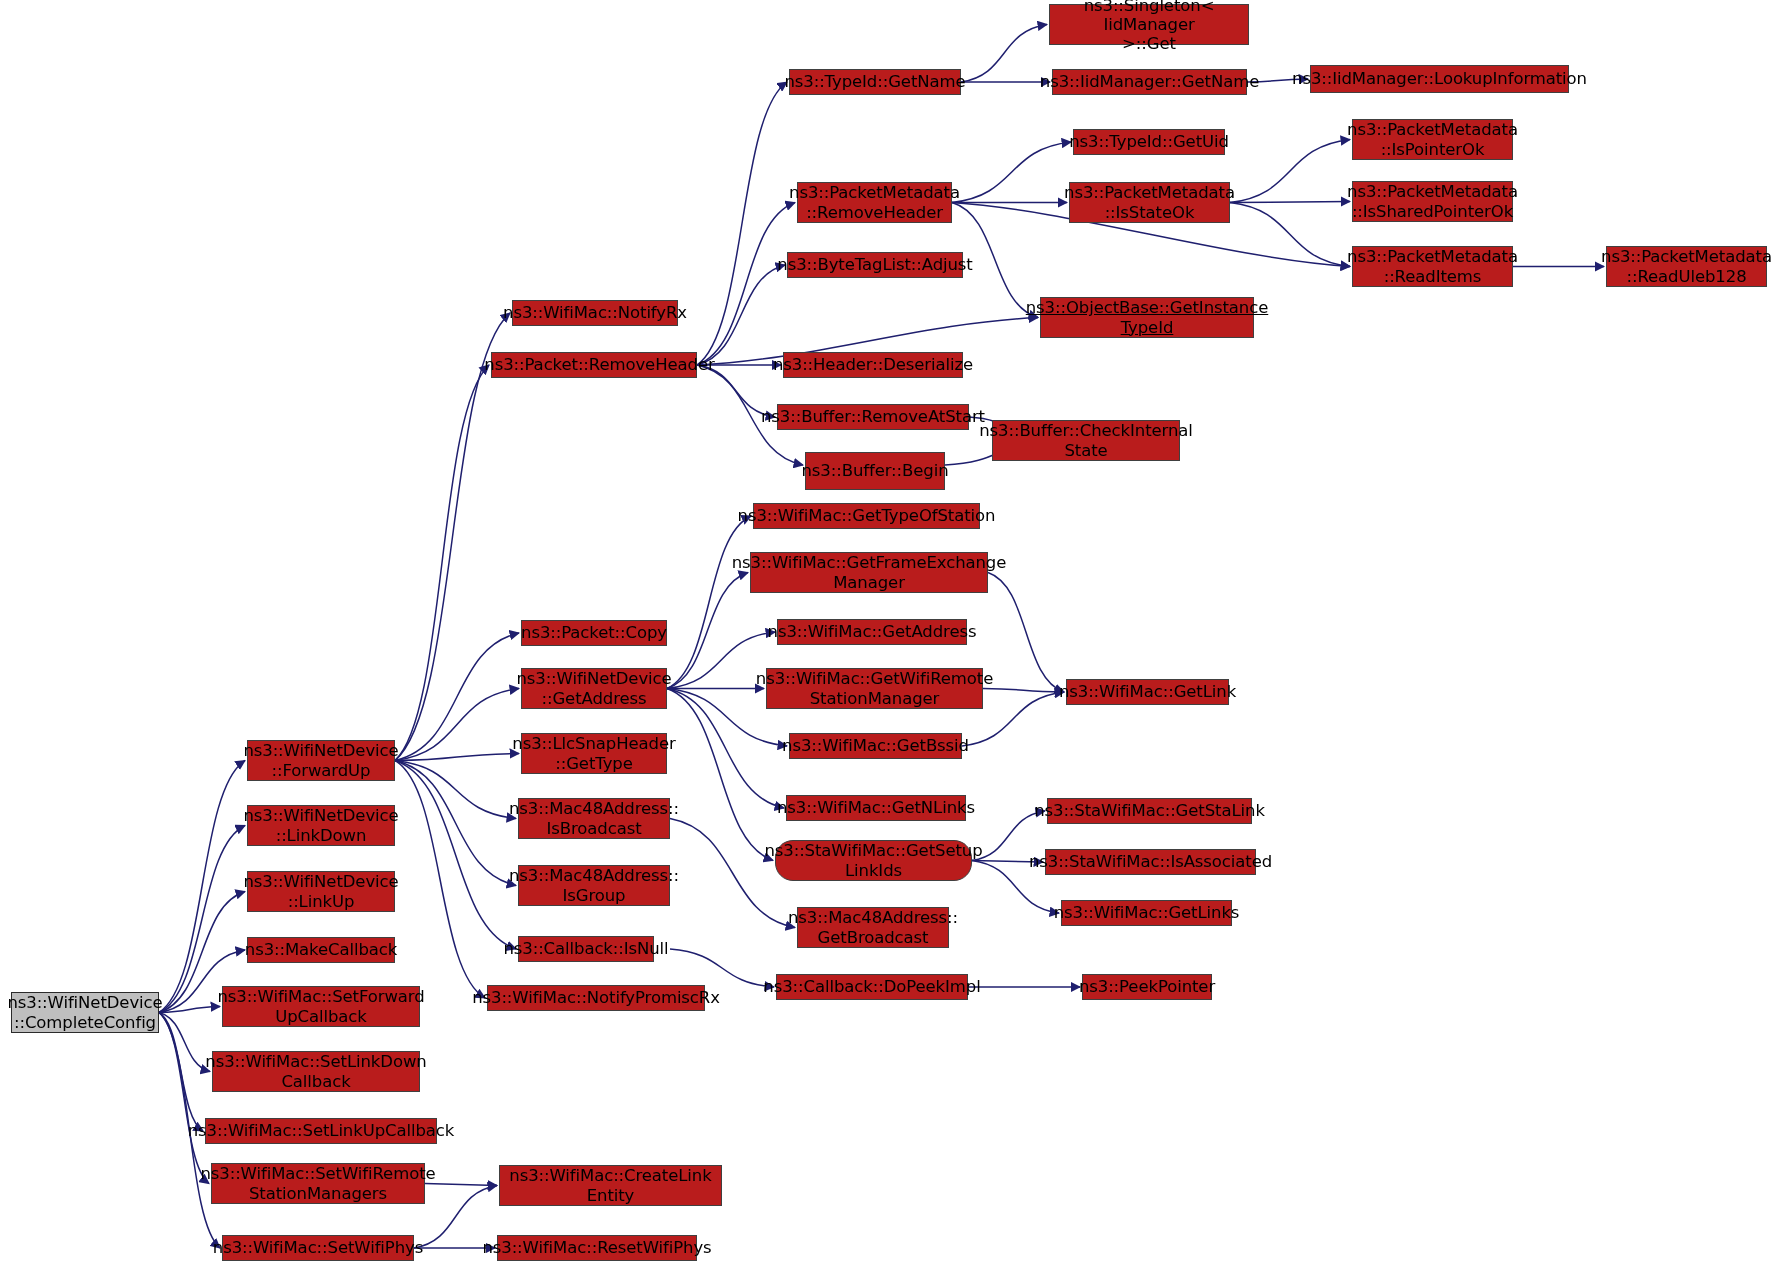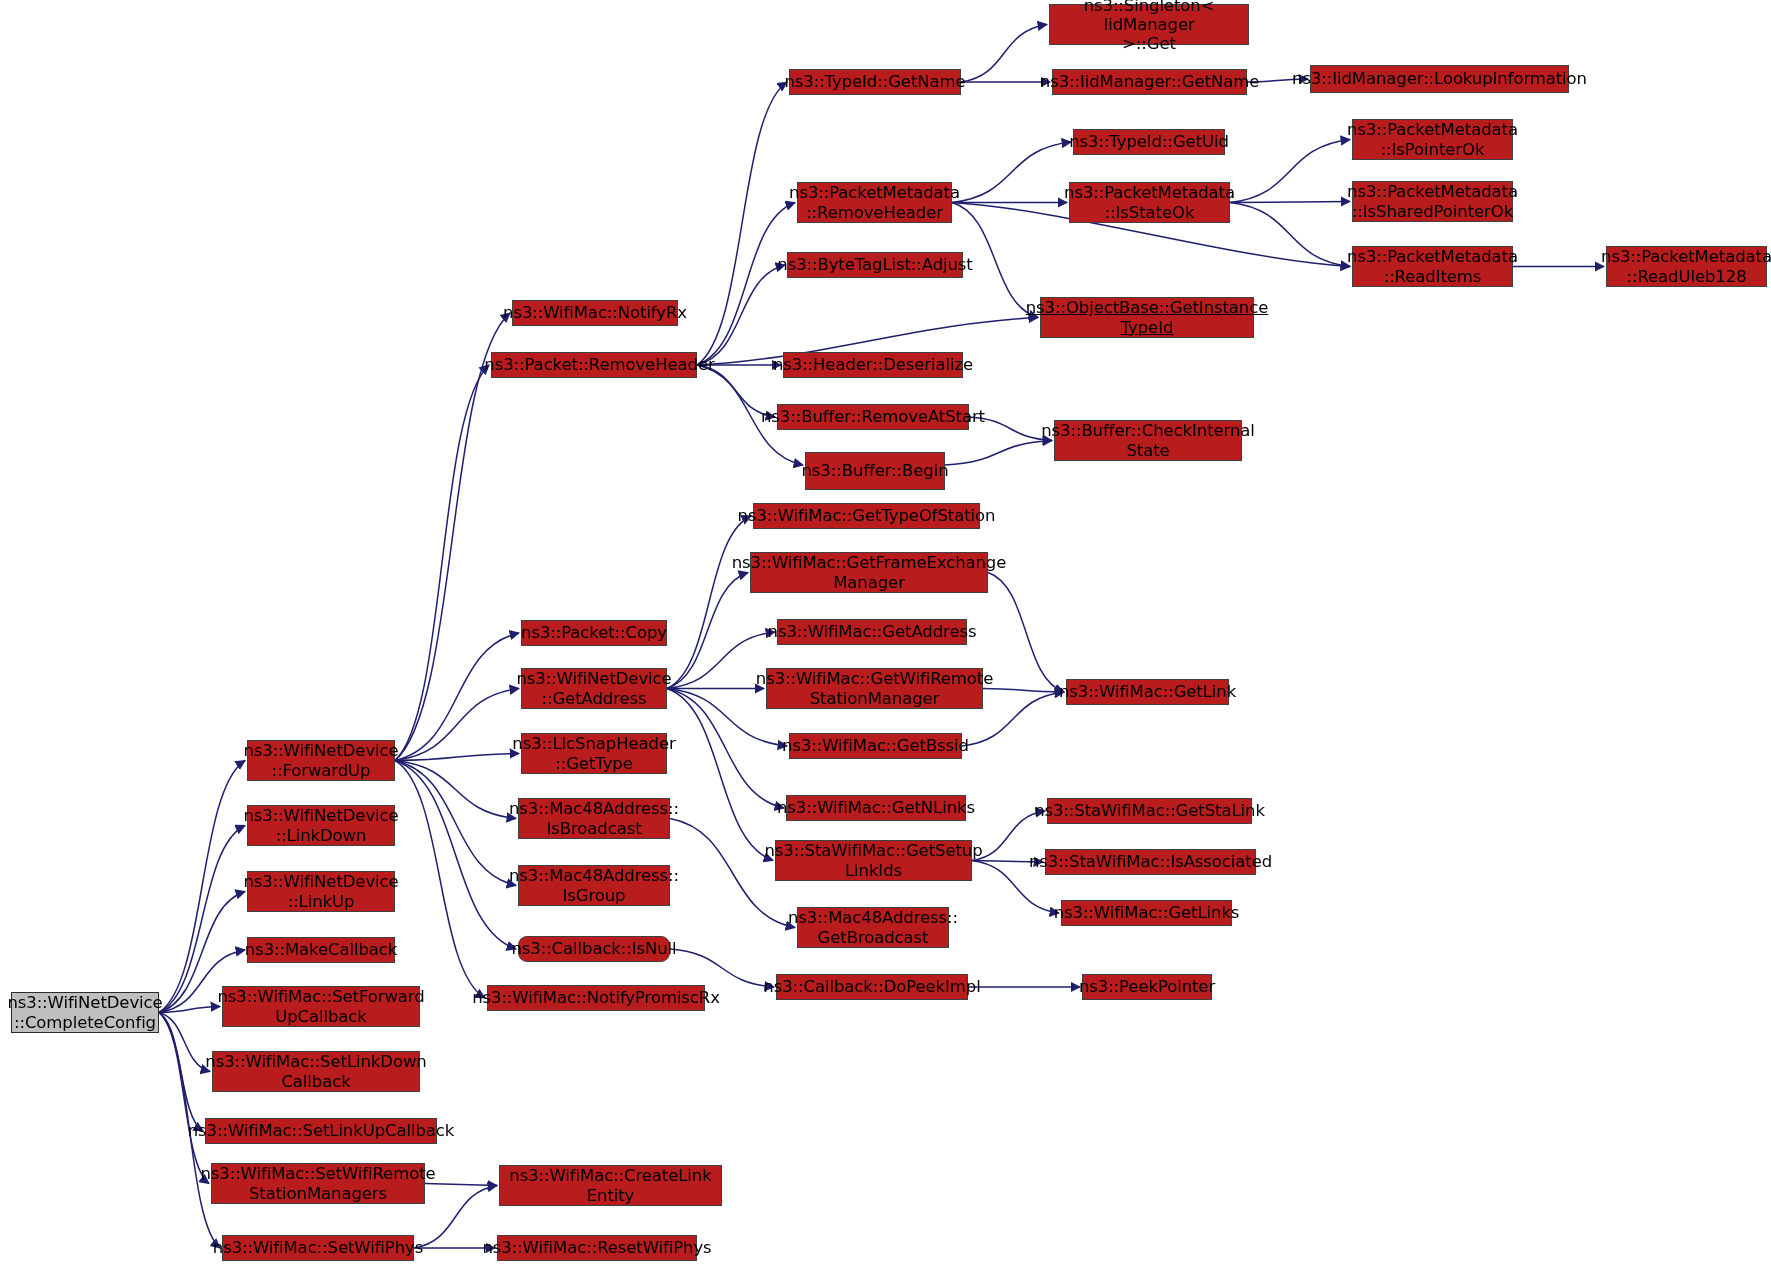--- a/index.html
+++ b/index.html
@@ -138,51 +138,51 @@
       <div class="node" style="left: 491px; top: 352px; width: 206px; height: 26px; padding-left: 16px;">ns3::Packet::RemoveHeader</div>
       <div class="node" style="left: 521px; top: 620px; width: 146px; height: 26px;">ns3::Packet::Copy</div>
       <div class="node" style="left: 521px; top: 668px; width: 146px; height: 41px;">ns3::WifiNetDevice
 ::GetAddress</div>
       <div class="node" style="left: 521px; top: 733px; width: 146px; height: 41px;">ns3::LlcSnapHeader
 ::GetType</div>
       <div class="node" style="left: 518px; top: 798px; width: 152px; height: 41px;">ns3::Mac48Address::
 IsBroadcast</div>
       <div class="node" style="left: 518px; top: 865px; width: 152px; height: 41px;">ns3::Mac48Address::
 IsGroup</div>
-      <div class="node" style="left: 518px; top: 936px; width: 152px; height: 26px; border-radius: 9px;">ns3::Callback::IsNull</div>
+      <div class="node" style="left: 518px; top: 936px; width: 136px; height: 26px;">ns3::Callback::IsNull</div>
       <div class="node" style="left: 487px; top: 985px; width: 218px; height: 26px;">ns3::WifiMac::NotifyPromiscRx</div>
       <div class="node" style="left: 789px; top: 69px; width: 172px; height: 26px;">ns3::TypeId::GetName</div>
       <div class="node" style="left: 797px; top: 182px; width: 155px; height: 41px;">ns3::PacketMetadata
 ::RemoveHeader</div>
       <div class="node" style="left: 787px; top: 252px; width: 176px; height: 26px;">ns3::ByteTagList::Adjust</div>
       <div class="node" style="left: 783px; top: 352px; width: 180px; height: 26px;">ns3::Header::Deserialize</div>
       <div class="node" style="left: 777px; top: 404px; width: 192px; height: 26px;">ns3::Buffer::RemoveAtStart</div>
       <div class="node" style="left: 805px; top: 452px; width: 140px; height: 38px;">ns3::Buffer::Begin</div>
       <div class="node" style="left: 753px; top: 503px; width: 227px; height: 26px;">ns3::WifiMac::GetTypeOfStation</div>
       <div class="node" style="left: 750px; top: 552px; width: 238px; height: 41px;">ns3::WifiMac::GetFrameExchange
 Manager</div>
       <div class="node" style="left: 777px; top: 619px; width: 190px; height: 26px;">ns3::WifiMac::GetAddress</div>
       <div class="node" style="left: 766px; top: 668px; width: 217px; height: 41px;">ns3::WifiMac::GetWifiRemote
 StationManager</div>
       <div class="node" style="left: 789px; top: 733px; width: 173px; height: 26px;">ns3::WifiMac::GetBssid</div>
       <div class="node" style="left: 786px; top: 795px; width: 180px; height: 26px;">ns3::WifiMac::GetNLinks</div>
-      <div class="node" style="left: 775px; top: 840px; width: 197px; height: 41px;">ns3::StaWifiMac::GetSetup
+      <div class="node" style="left: 775px; top: 840px; width: 197px; height: 41px; border-radius: 18px;">ns3::StaWifiMac::GetSetup
 LinkIds</div>
       <div class="node" style="left: 797px; top: 907px; width: 152px; height: 41px;">ns3::Mac48Address::
 GetBroadcast</div>
       <div class="node" style="left: 776px; top: 974px; width: 192px; height: 26px;">ns3::Callback::DoPeekImpl</div>
       <div class="node" style="left: 1049px; top: 4px; width: 200px; height: 41px;">ns3::Singleton&lt; IidManager
 &gt;::Get</div>
       <div class="node" style="left: 1052px; top: 69px; width: 195px; height: 26px;">ns3::IidManager::GetName</div>
       <div class="node" style="left: 1073px; top: 129px; width: 152px; height: 26px;">ns3::TypeId::GetUid</div>
       <div class="node" style="left: 1069px; top: 182px; width: 161px; height: 41px;">ns3::PacketMetadata
 ::IsStateOk</div>
       <div class="node" style="left: 1040px; top: 297px; width: 214px; height: 41px; text-decoration: underline;">ns3::ObjectBase::GetInstance
 TypeId</div>
-      <div class="node" style="left: 1054px; top: 420px; width: 188px; height: 41px; text-align: center;">ns3::Buffer::CheckInternal
+      <div class="node" style="left: 992px; top: 420px; width: 188px; height: 41px; text-align: center;">ns3::Buffer::CheckInternal
 State</div>
       <div class="node" style="left: 1066px; top: 679px; width: 163px; height: 26px;">ns3::WifiMac::GetLink</div>
       <div class="node" style="left: 1047px; top: 798px; width: 205px; height: 26px;">ns3::StaWifiMac::GetStaLink</div>
       <div class="node" style="left: 1045px; top: 849px; width: 211px; height: 26px;">ns3::StaWifiMac::IsAssociated</div>
       <div class="node" style="left: 1061px; top: 900px; width: 171px; height: 26px;">ns3::WifiMac::GetLinks</div>
       <div class="node" style="left: 1082px; top: 974px; width: 130px; height: 26px;">ns3::PeekPointer</div>
       <div class="node" style="left: 1310px; top: 65px; width: 259px; height: 28px;">ns3::IidManager::LookupInformation</div>
       <div class="node" style="left: 1352px; top: 119px; width: 161px; height: 41px;">ns3::PacketMetadata
 ::IsPointerOk</div>
       <div class="node" style="left: 1352px; top: 181px; width: 161px; height: 41px;">ns3::PacketMetadata

